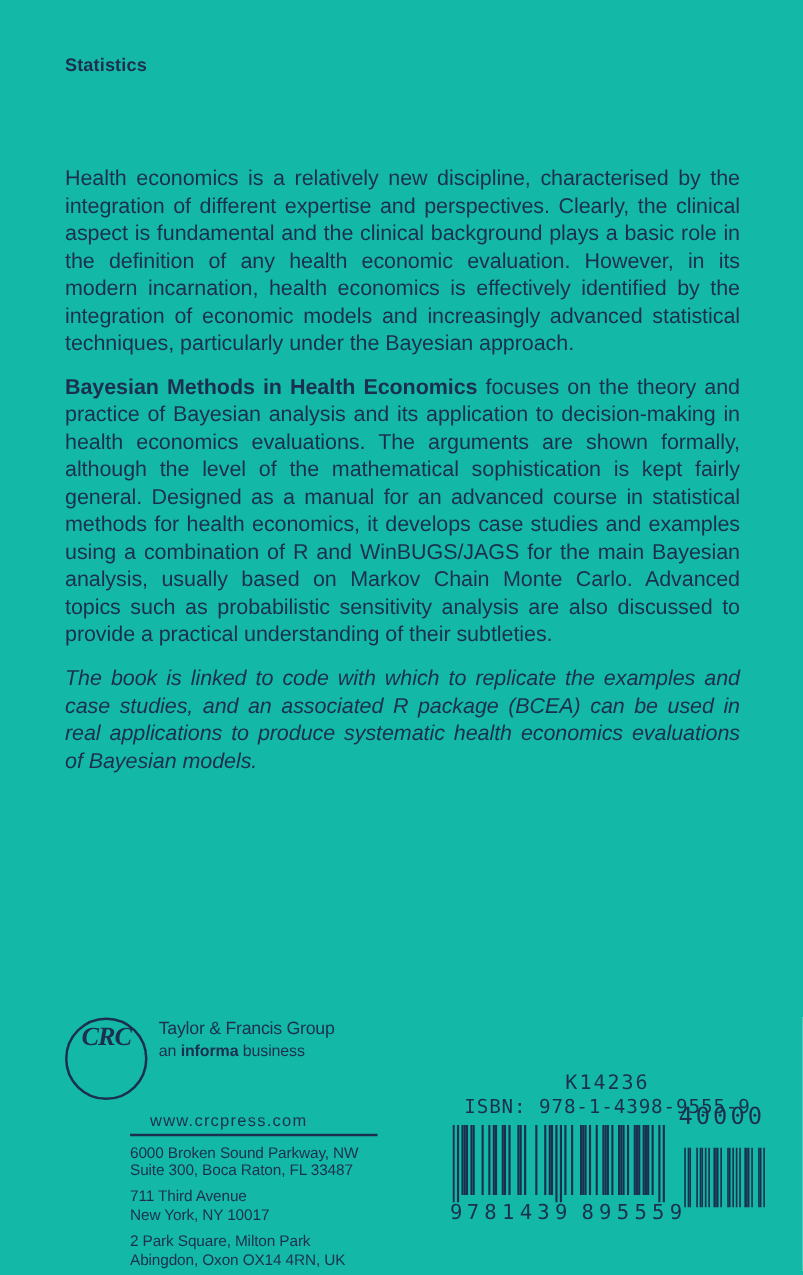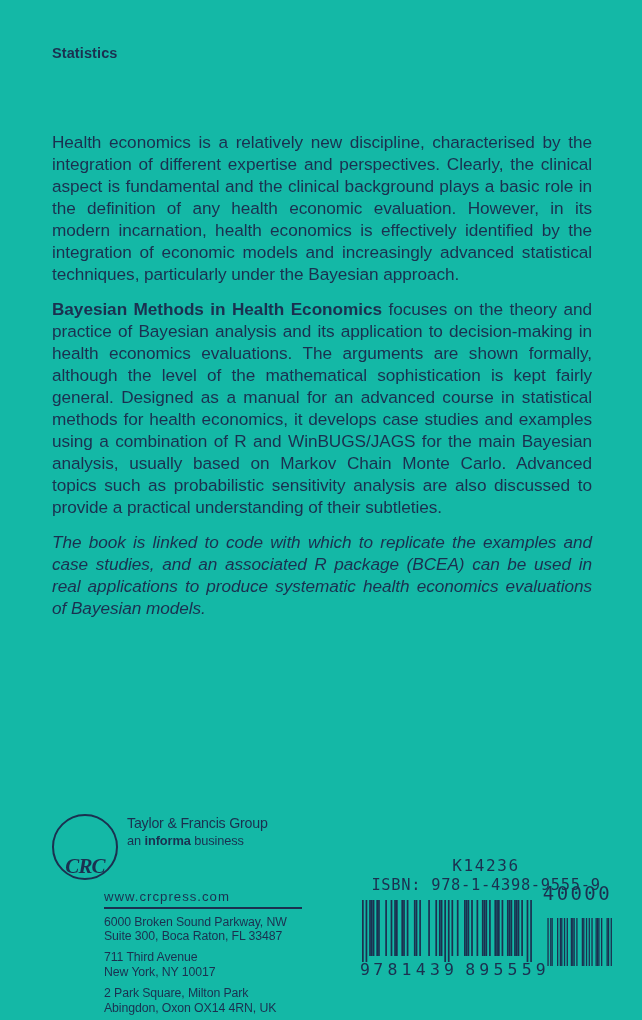--- a/index.html
+++ b/index.html
@@ -70,21 +70,21 @@
     display: flex;
     align-items: flex-start;
   }
   .crc-mark {
     width: 62px;
     height: 62px;
     flex: 0 0 62px;
     border: 2.6px solid #1b3050;
     border-radius: 50%;
     display: flex;
-    align-items: flex-end;
+    align-items: flex-start;
     justify-content: center;
     margin-top: 2px;
   }
   .crc-mark-letters {
     font-family: "Liberation Serif", serif;
     font-style: italic;
     font-weight: bold;
     font-size: 21px;
     letter-spacing: -0.8px;
     color: #1b3050;
@@ -112,21 +112,21 @@
     line-height: 16px;
     margin-top: 1px;
     color: #1b3050;
     letter-spacing: -0.1px;
   }
   .pub-informa b { font-weight: bold; }
   .pub-url {
     font-size: 13.2px;
     letter-spacing: 1.0px;
     margin-top: 9px;
-    margin-left: 52px;
+    margin-left: 68px;
     color: #1b3050;
   }
   .pub-rule {
     margin-left: 52px;
     margin-top: 3px;
     width: 198px;
     height: 1.6px;
     background: #1b3050;
   }
   .addresses {

